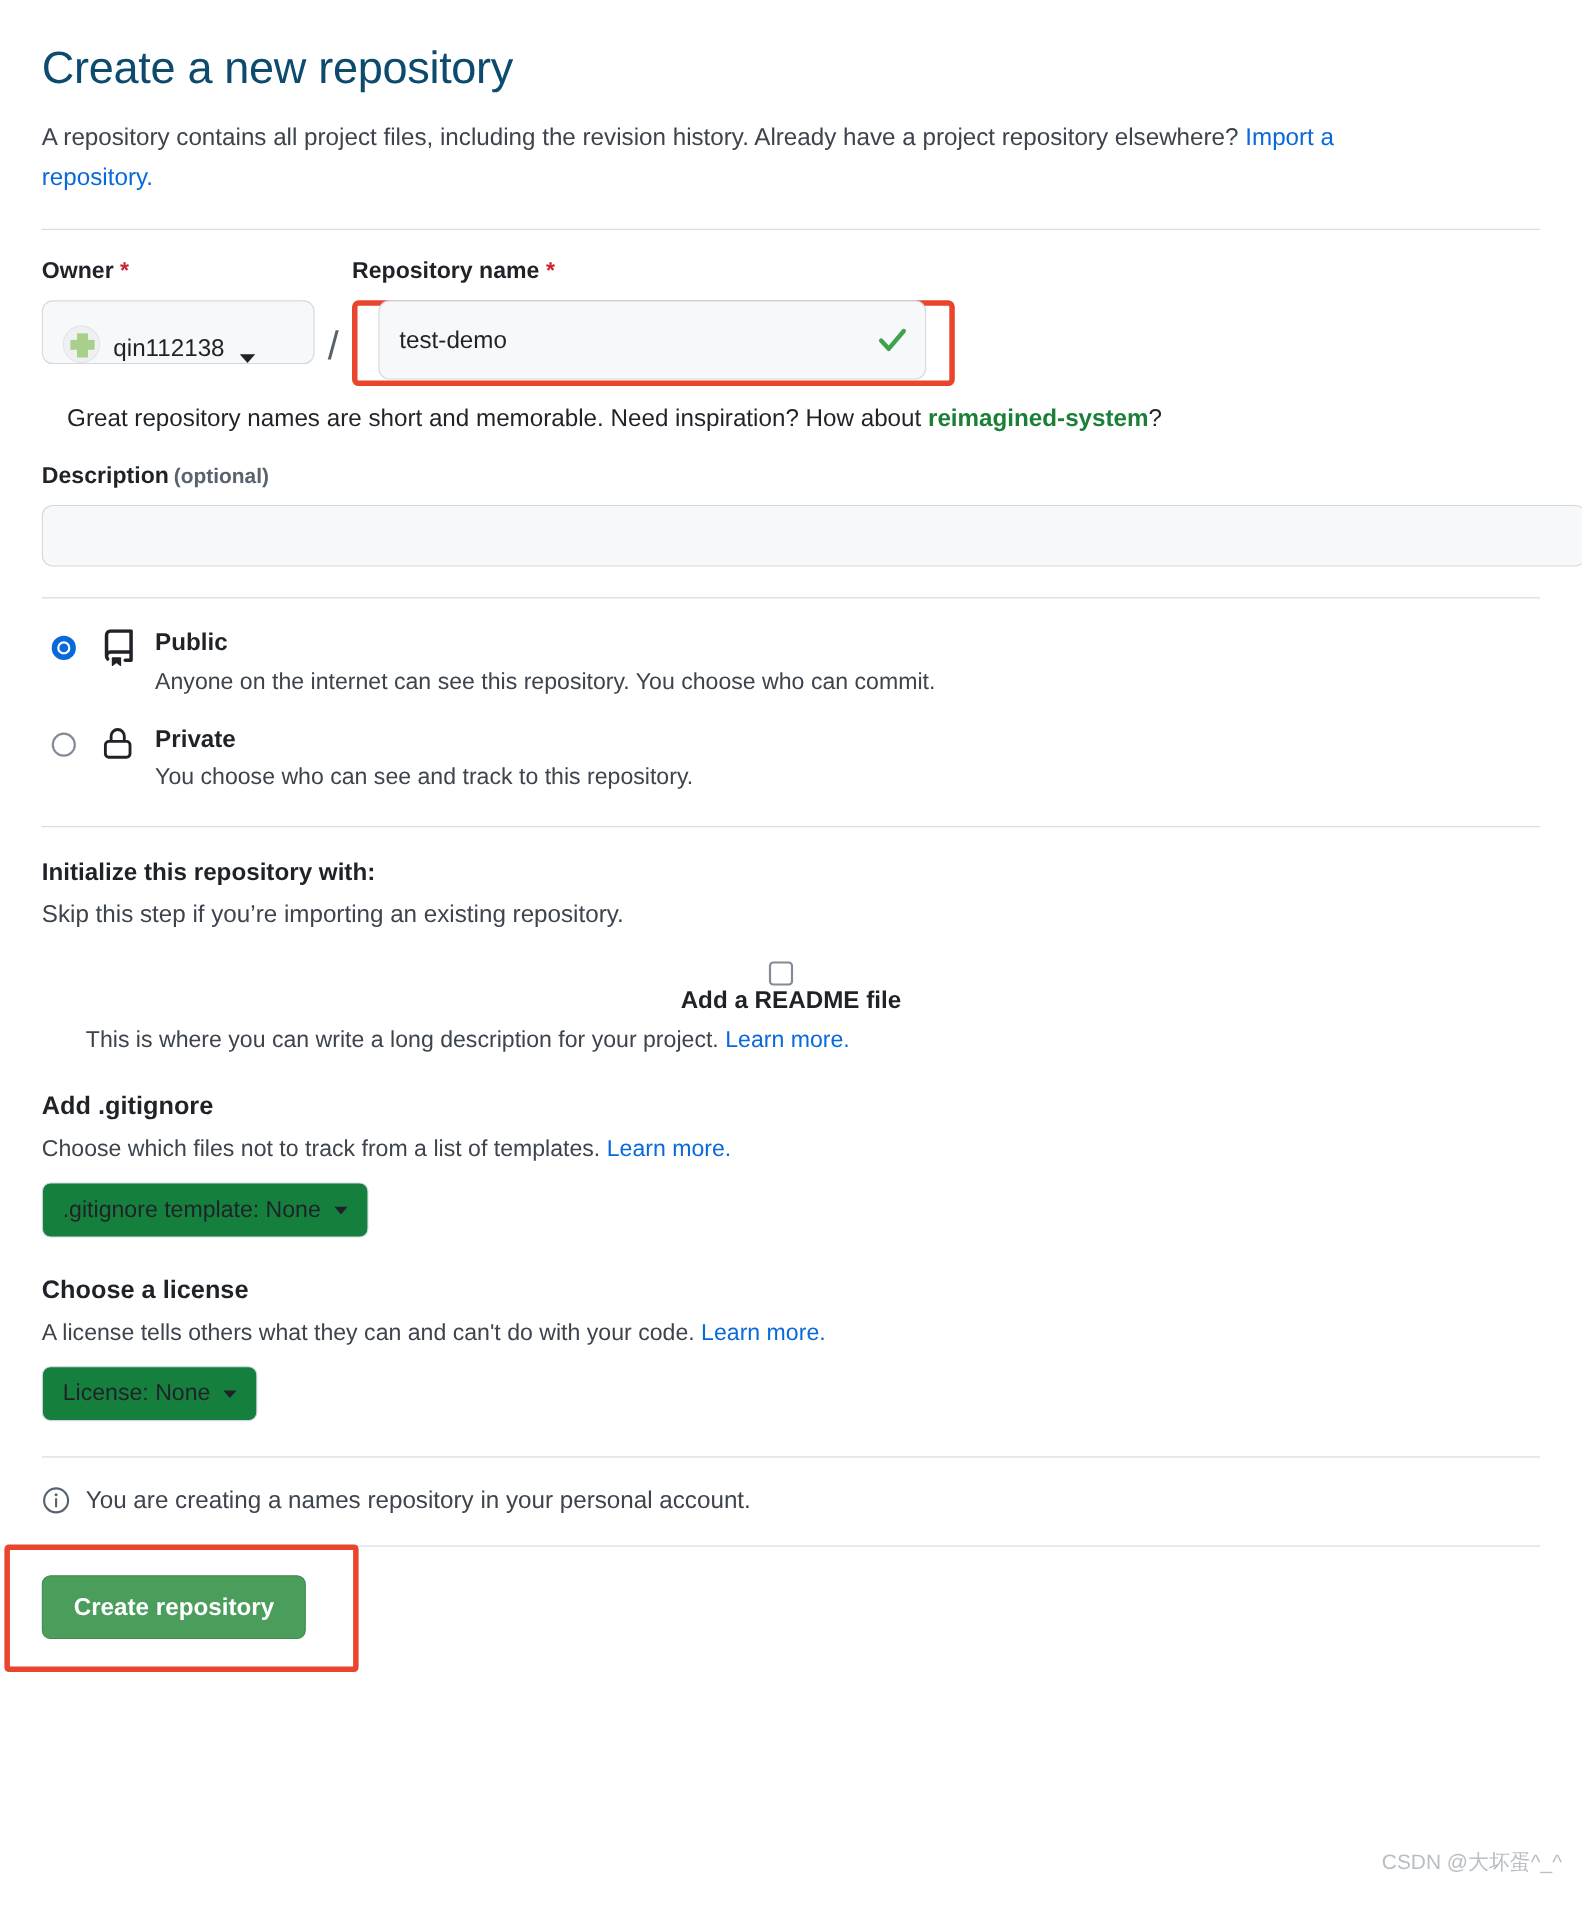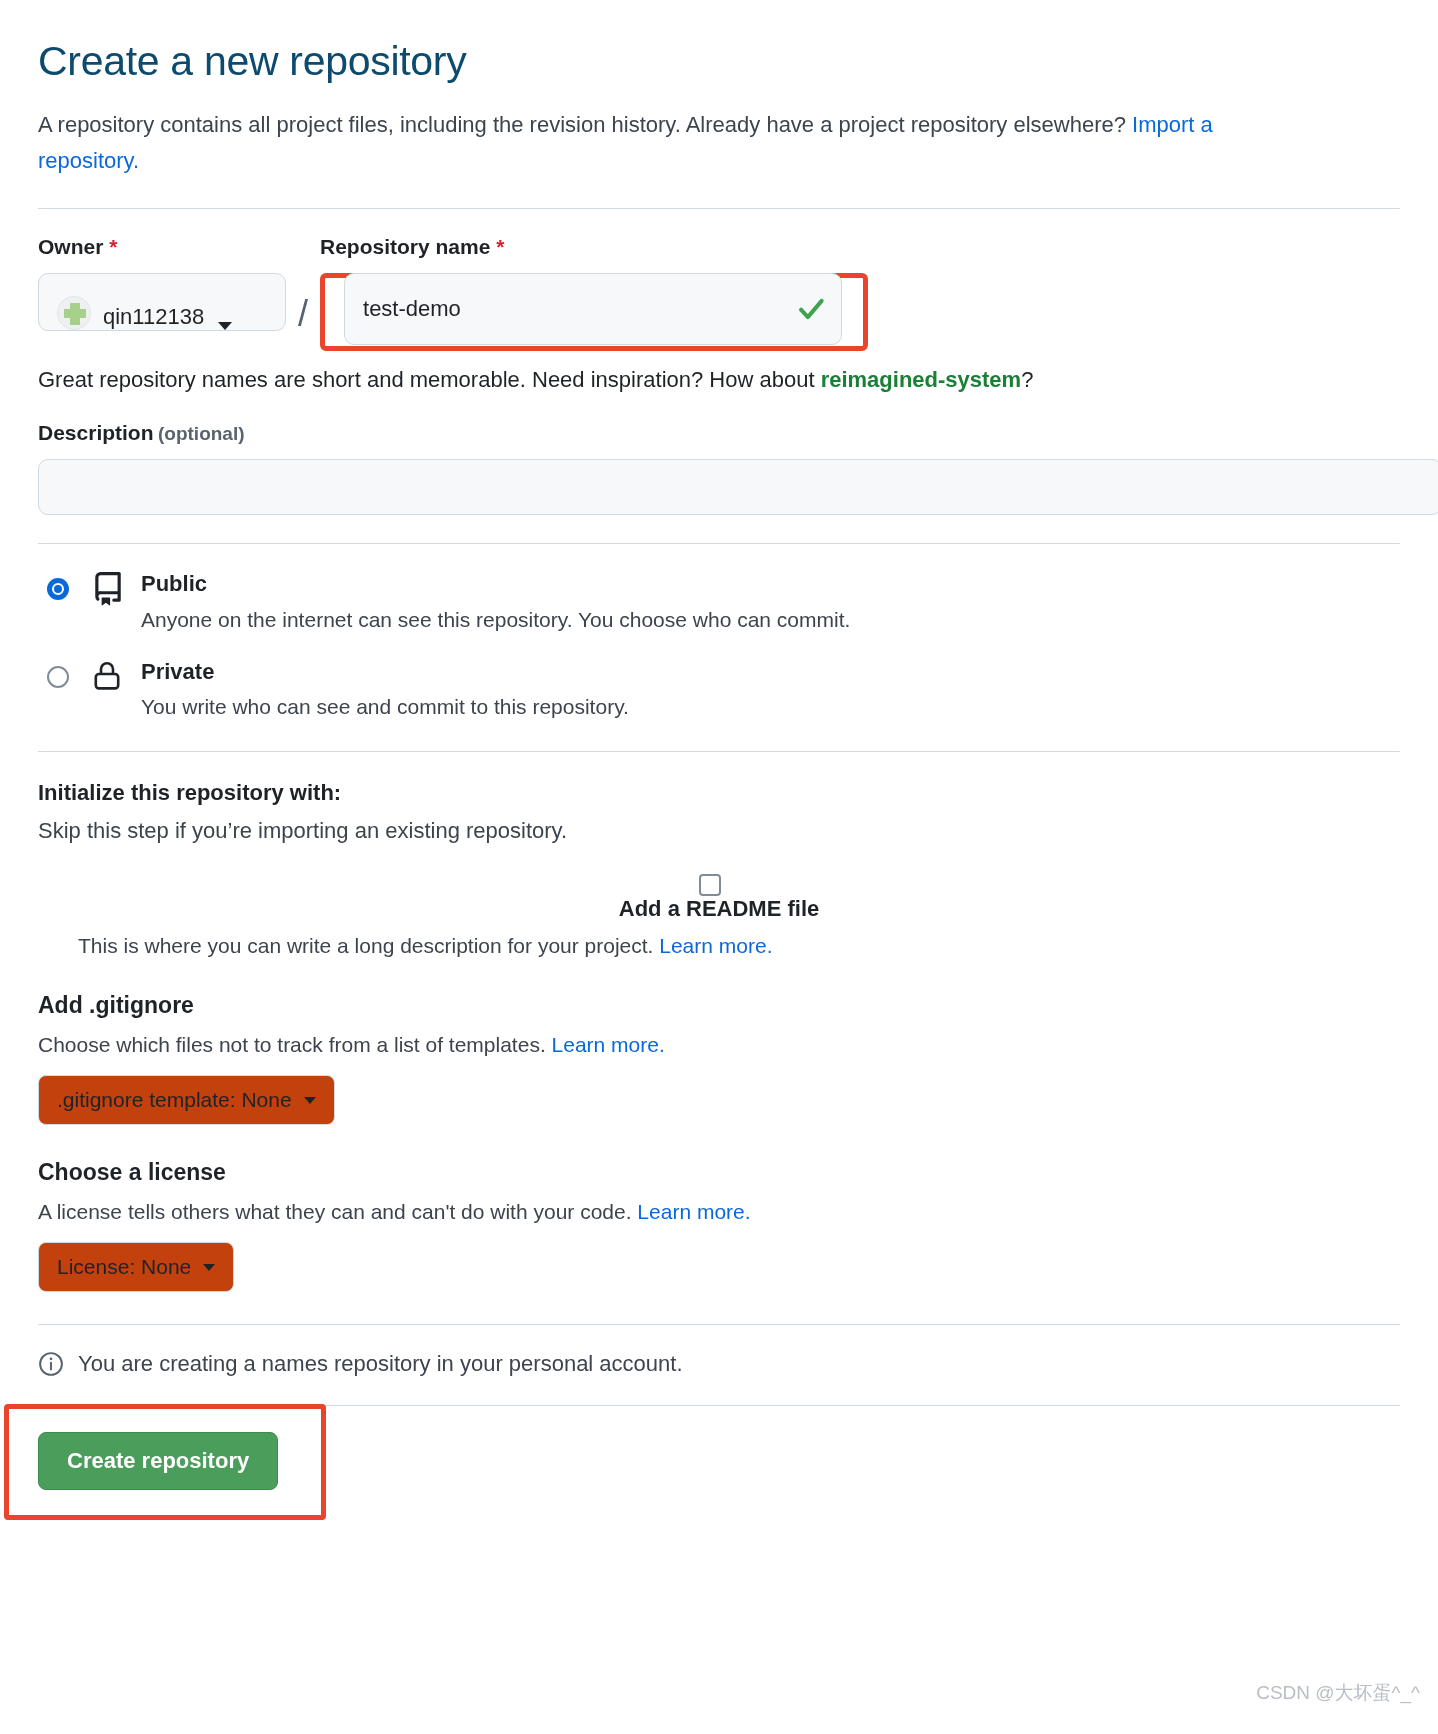--- a/index.html
+++ b/index.html
@@ -148,20 +148,21 @@
   .check-mark {
     position: absolute;
     right: 16px; top: 50%;
     transform: translateY(-50%);
     width: 30px; height: 30px;
   }
   .hint-line {
     font-size: 22px;
     color: #1f2328;
     margin-top: 22px;
+    margin-left: 23px;
   }
   .suggest-name {
     color: #1a7f37;
     font-weight: 700;
   }
   
   .section { margin-top: 28px; }
   .desc-label {
     font-size: 21px;
     font-weight: 700;
@@ -290,21 +291,21 @@
   }
   .dropdown-btn {
     display: inline-flex;
     align-items: center;
     gap: 10px;
     height: 50px;
     padding: 0 18px;
     margin-top: 18px;
     border: 1px solid #d1d9e0;
     border-radius: 8px;
-    background: #c2410c;
+    background: #15803d;
     font-size: 21px;
     color: #1f2328;
   }
   .dropdown-btn .caret {
     border-top-color: #1f2328;
     border-left-width: 6px;
     border-right-width: 6px;
     border-top-width: 7px;
   }
   
@@ -434,21 +435,21 @@
   <div class="vis-option">
     <span class="radio"></span>
     <span class="vis-icon">
       <svg width="32" height="32" viewBox="0 0 16 16" fill="none" stroke="#1f2328" stroke-width="1.3">
         <rect x="2.4" y="7" width="11.2" height="7.2" rx="1.6"></rect>
         <path d="M5 7V4.6a3 3 0 0 1 6 0V7"></path>
       </svg>
     </span>
     <div>
       <div class="vis-title">Private</div>
-      <div class="vis-desc">You write who can see and commit to this repository.</div>
+      <div class="vis-desc">You choose who can see and track to this repository.</div>
     </div>
   </div>
 
   <div class="init-divider"></div>
 
   
   <div class="block-title">Initialize this repository with:</div>
   <div class="block-sub">Skip this step if you’re importing an existing repository.</div>
 
   <div class="check-row">

